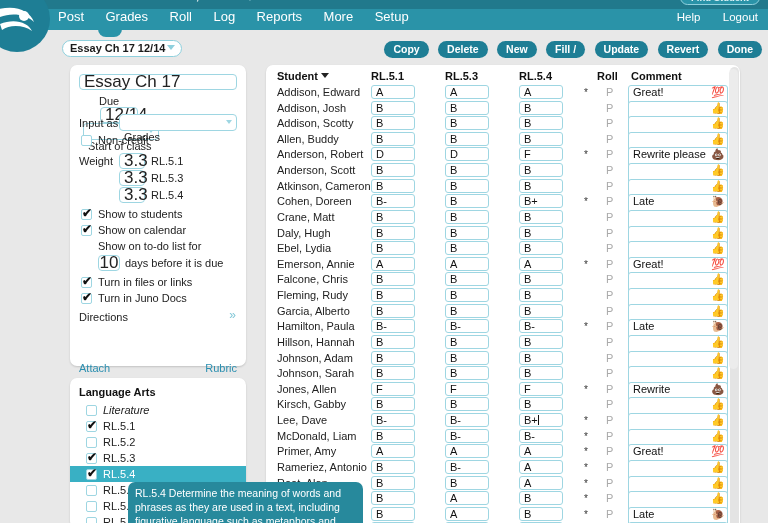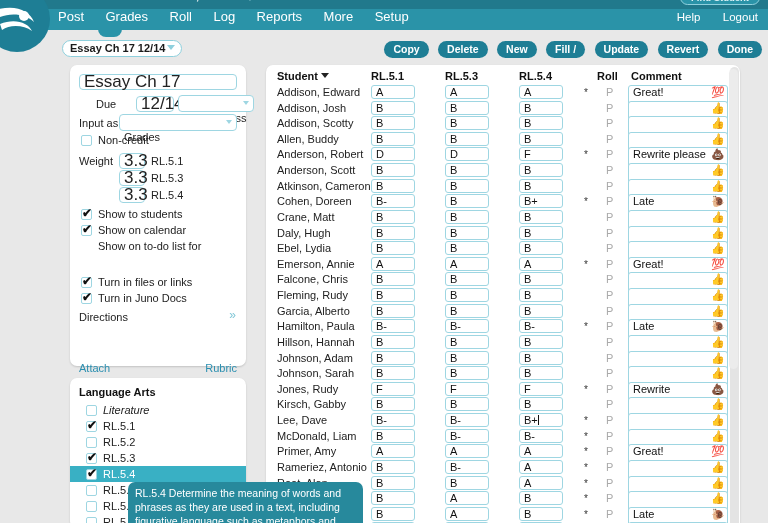--- a/index.html
+++ b/index.html
@@ -253,21 +253,21 @@
     <span class="tbtn">Fill /</span>
     <span class="tbtn">Update</span>
     <span class="tbtn">Revert</span>
     <span class="tbtn">Done</span>
   </div>
 
   <div class="card" id="detail-card">
 
     <div class="field-input" style="position:absolute;left:9px;top:9px;width:158px;">Essay Ch 17</div>
 
-    <div class="row" style="position:absolute;left:26px;top:30px;">
+    <div class="row" style="position:absolute;left:9px;top:30px;flex-direction:column;">
       <span class="lbl" style="width:40px;">Due</span>
       <span class="field-input" style="width:38px;">12/14</span>
       <span class="sel" style="margin-left:4px;width:76px;">
         <span>Start of class</span>
         <span class="caret"></span>
       </span>
     </div>
 
     <div class="row" style="position:absolute;left:9px;top:49px;">
       <span class="lbl" style="width:40px;">Input as</span>
@@ -299,20 +299,24 @@
     <div class="row" style="position:absolute;left:11px;top:143px;">
       <span class="chk on"></span>
       <span class="lbl" style="margin-left:6px;">Show to students</span>
     </div>
     <div class="row" style="position:absolute;left:11px;top:159px;">
       <span class="chk on"></span>
       <span class="lbl" style="margin-left:6px;">Show on calendar</span>
     </div>
 
     <div class="lbl" style="position:absolute;left:28px;top:175px;">Show on to-do list for</div>
+    <div class="row" style="position:absolute;left:28px;top:190px;">
+      <span class="field-input" style="width:22px;text-align:center;padding:0;">10</span>
+      <span class="lbl" style="margin-left:5px;">days before it is due</span>
+    </div>
 
     <div class="row" style="position:absolute;left:11px;top:211px;">
       <span class="chk on"></span>
       <span class="lbl" style="margin-left:6px;">Turn in files or links</span>
     </div>
     <div class="row" style="position:absolute;left:11px;top:227px;">
       <span class="chk on"></span>
       <span class="lbl" style="margin-left:6px;">Turn in Juno Docs</span>
     </div>
 
@@ -553,21 +557,21 @@
           <div class="sname">Johnson, Sarah</div>
           <div class="gcell" style="left: 105px;">B</div>
           <div class="gcell" style="left: 179px;">B</div>
           <div class="gcell" style="left: 253px;">B</div>
           <div class="roll" style="left: 340px;">P</div>
           <div class="cmt" style="left: 362px; width: 100px;">
             <span class="cmt-icon">👍</span>
           </div>
         </div>
         <div class="grow" style="top: 316.78px;">
-          <div class="sname">Jones, Rudy</div>
+          <div class="sname">Jones, Allen</div>
           <div class="gcell" style="left: 105px;">F</div>
           <div class="gcell" style="left: 179px;">F</div>
           <div class="gcell" style="left: 253px;">F</div>
           <div class="star" style="left: 318px;">*</div>
           <div class="roll" style="left: 340px;">P</div>
           <div class="cmt" style="left: 362px; width: 100px;">Rewrite<span class="cmt-icon">💩</span></div>
         </div>
         <div class="grow" style="top: 332.4px;">
           <div class="sname">Kirsch, Gabby</div>
           <div class="gcell" style="left: 105px;">B</div>

